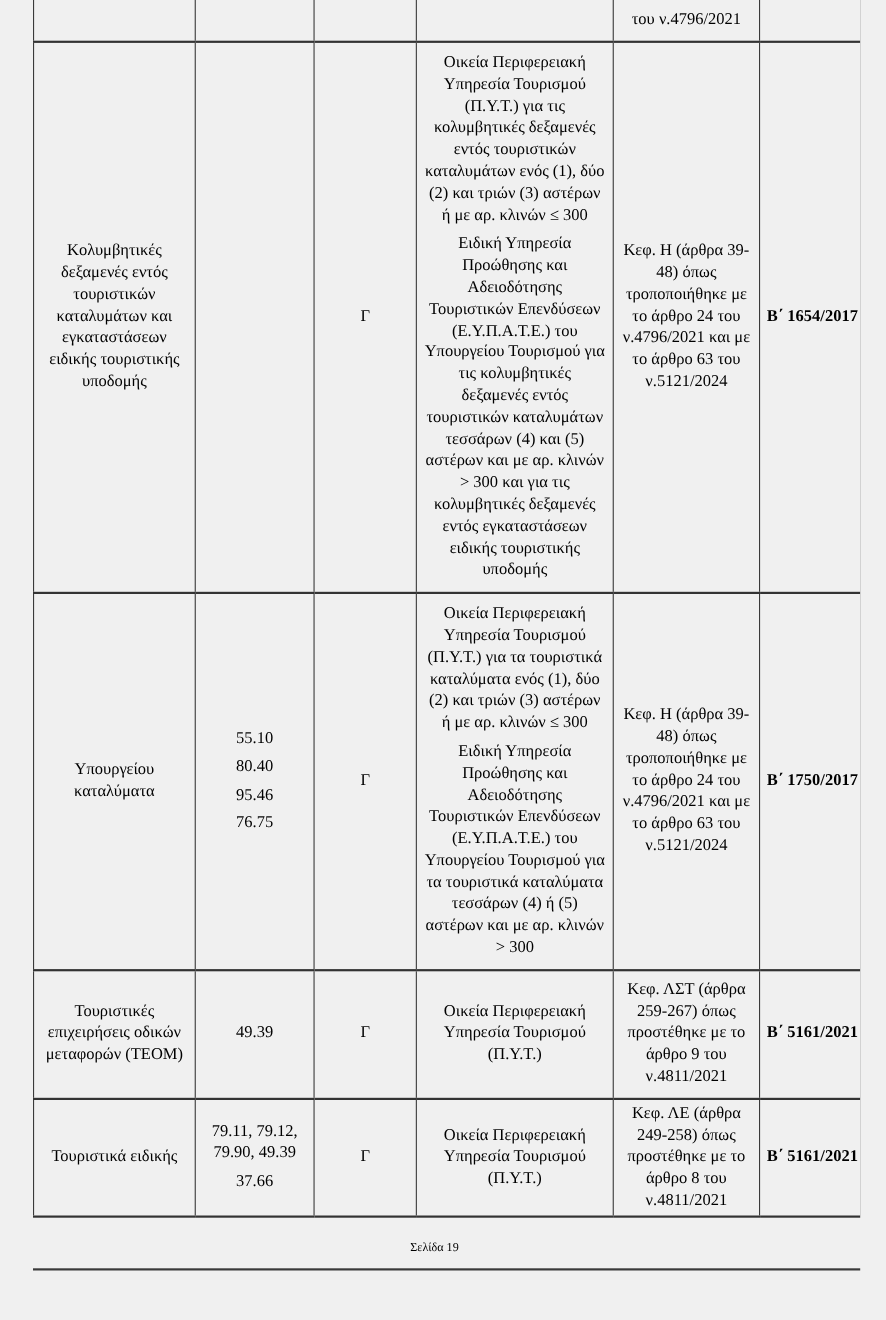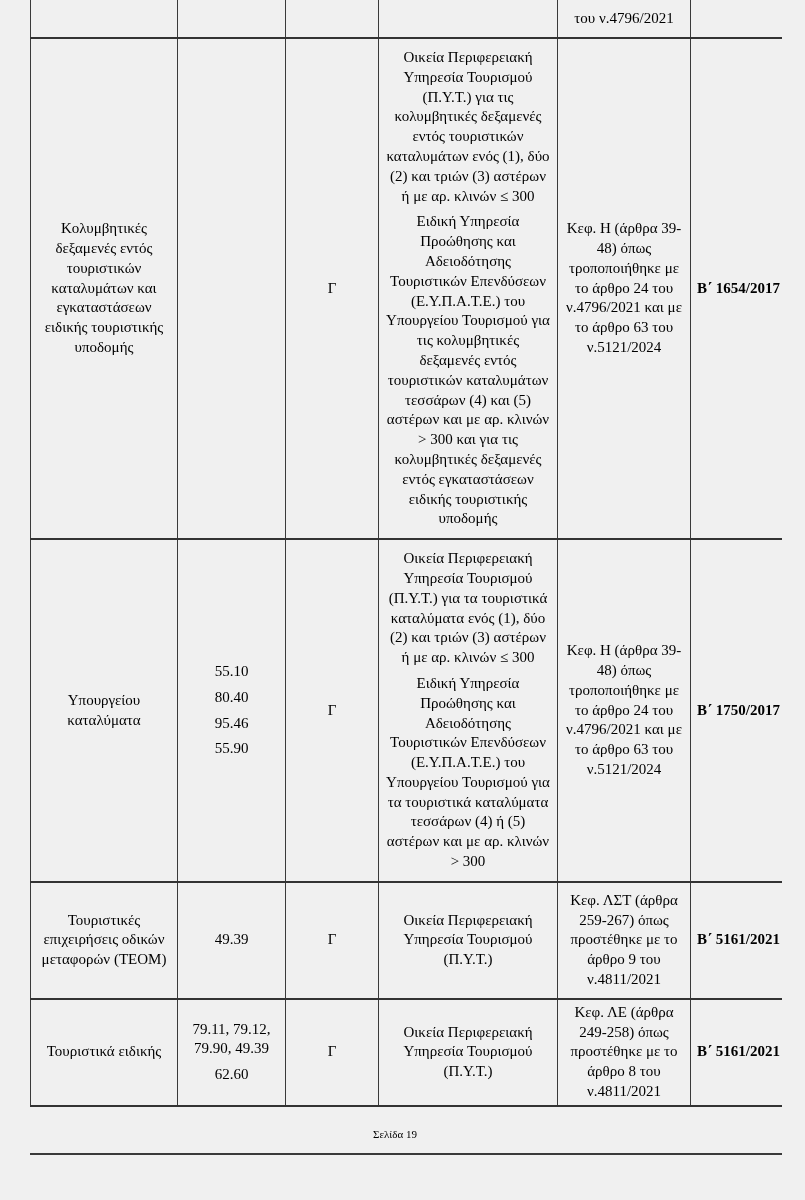--- a/index.html
+++ b/index.html
@@ -90,21 +90,21 @@
             </td>
             <td class="c-chapter">Κεφ. Η (άρθρα 39-48) όπως τροποποιήθηκε με το άρθρο 24 του ν.4796/2021 και με το άρθρο 63 του ν.5121/2024</td>
             <td class="c-gazette">Β΄ 1654/2017</td>
           </tr>
           <tr style="height: 315px;">
             <td class="c-activity">Υπουργείου καταλύματα</td>
             <td class="c-codes">
               <p>55.10</p>
               <p>80.40</p>
               <p>95.46</p>
-              <p>55.90</p>
+              <p>76.75</p>
             </td>
             <td class="c-category">Γ</td>
             <td class="c-authority">
               <p>Οικεία Περιφερειακή Υπηρεσία Τουρισμού (Π.Υ.Τ.) για τα τουριστικά καταλύματα ενός (1), δύο (2) και τριών (3) αστέρων ή με αρ. κλινών ≤ 300</p>
               <p>Ειδική Υπηρεσία Προώθησης και Αδειοδότησης Τουριστικών Επενδύσεων (Ε.Υ.Π.Α.Τ.Ε.) του Υπουργείου Τουρισμού για τα τουριστικά καταλύματα τεσσάρων (4) ή (5) αστέρων και με αρ. κλινών &gt; 300</p>
             </td>
             <td class="c-chapter">Κεφ. Η (άρθρα 39-48) όπως τροποποιήθηκε με το άρθρο 24 του ν.4796/2021 και με το άρθρο 63 του ν.5121/2024</td>
             <td class="c-gazette">Β΄ 1750/2017</td>
           </tr>
           <tr style="height: 117px;">
@@ -116,21 +116,21 @@
             <td class="c-authority">
               <p>Οικεία Περιφερειακή Υπηρεσία Τουρισμού (Π.Υ.Τ.)</p>
             </td>
             <td class="c-chapter">Κεφ. ΛΣΤ (άρθρα 259-267) όπως προστέθηκε με το άρθρο 9 του ν.4811/2021</td>
             <td class="c-gazette">Β΄ 5161/2021</td>
           </tr>
           <tr style="height: 105px;">
             <td class="c-activity">Τουριστικά ειδικής</td>
             <td class="c-codes">
               <p>79.11, 79.12, 79.90, 49.39</p>
-              <p>62.60</p>
+              <p>37.66</p>
             </td>
             <td class="c-category">Γ</td>
             <td class="c-authority">
               <p>Οικεία Περιφερειακή Υπηρεσία Τουρισμού (Π.Υ.Τ.)</p>
             </td>
             <td class="c-chapter">Κεφ. ΛΕ (άρθρα 249-258) όπως προστέθηκε με το άρθρο 8 του ν.4811/2021</td>
             <td class="c-gazette">Β΄ 5161/2021</td>
           </tr>
         </tbody>
     </table>

